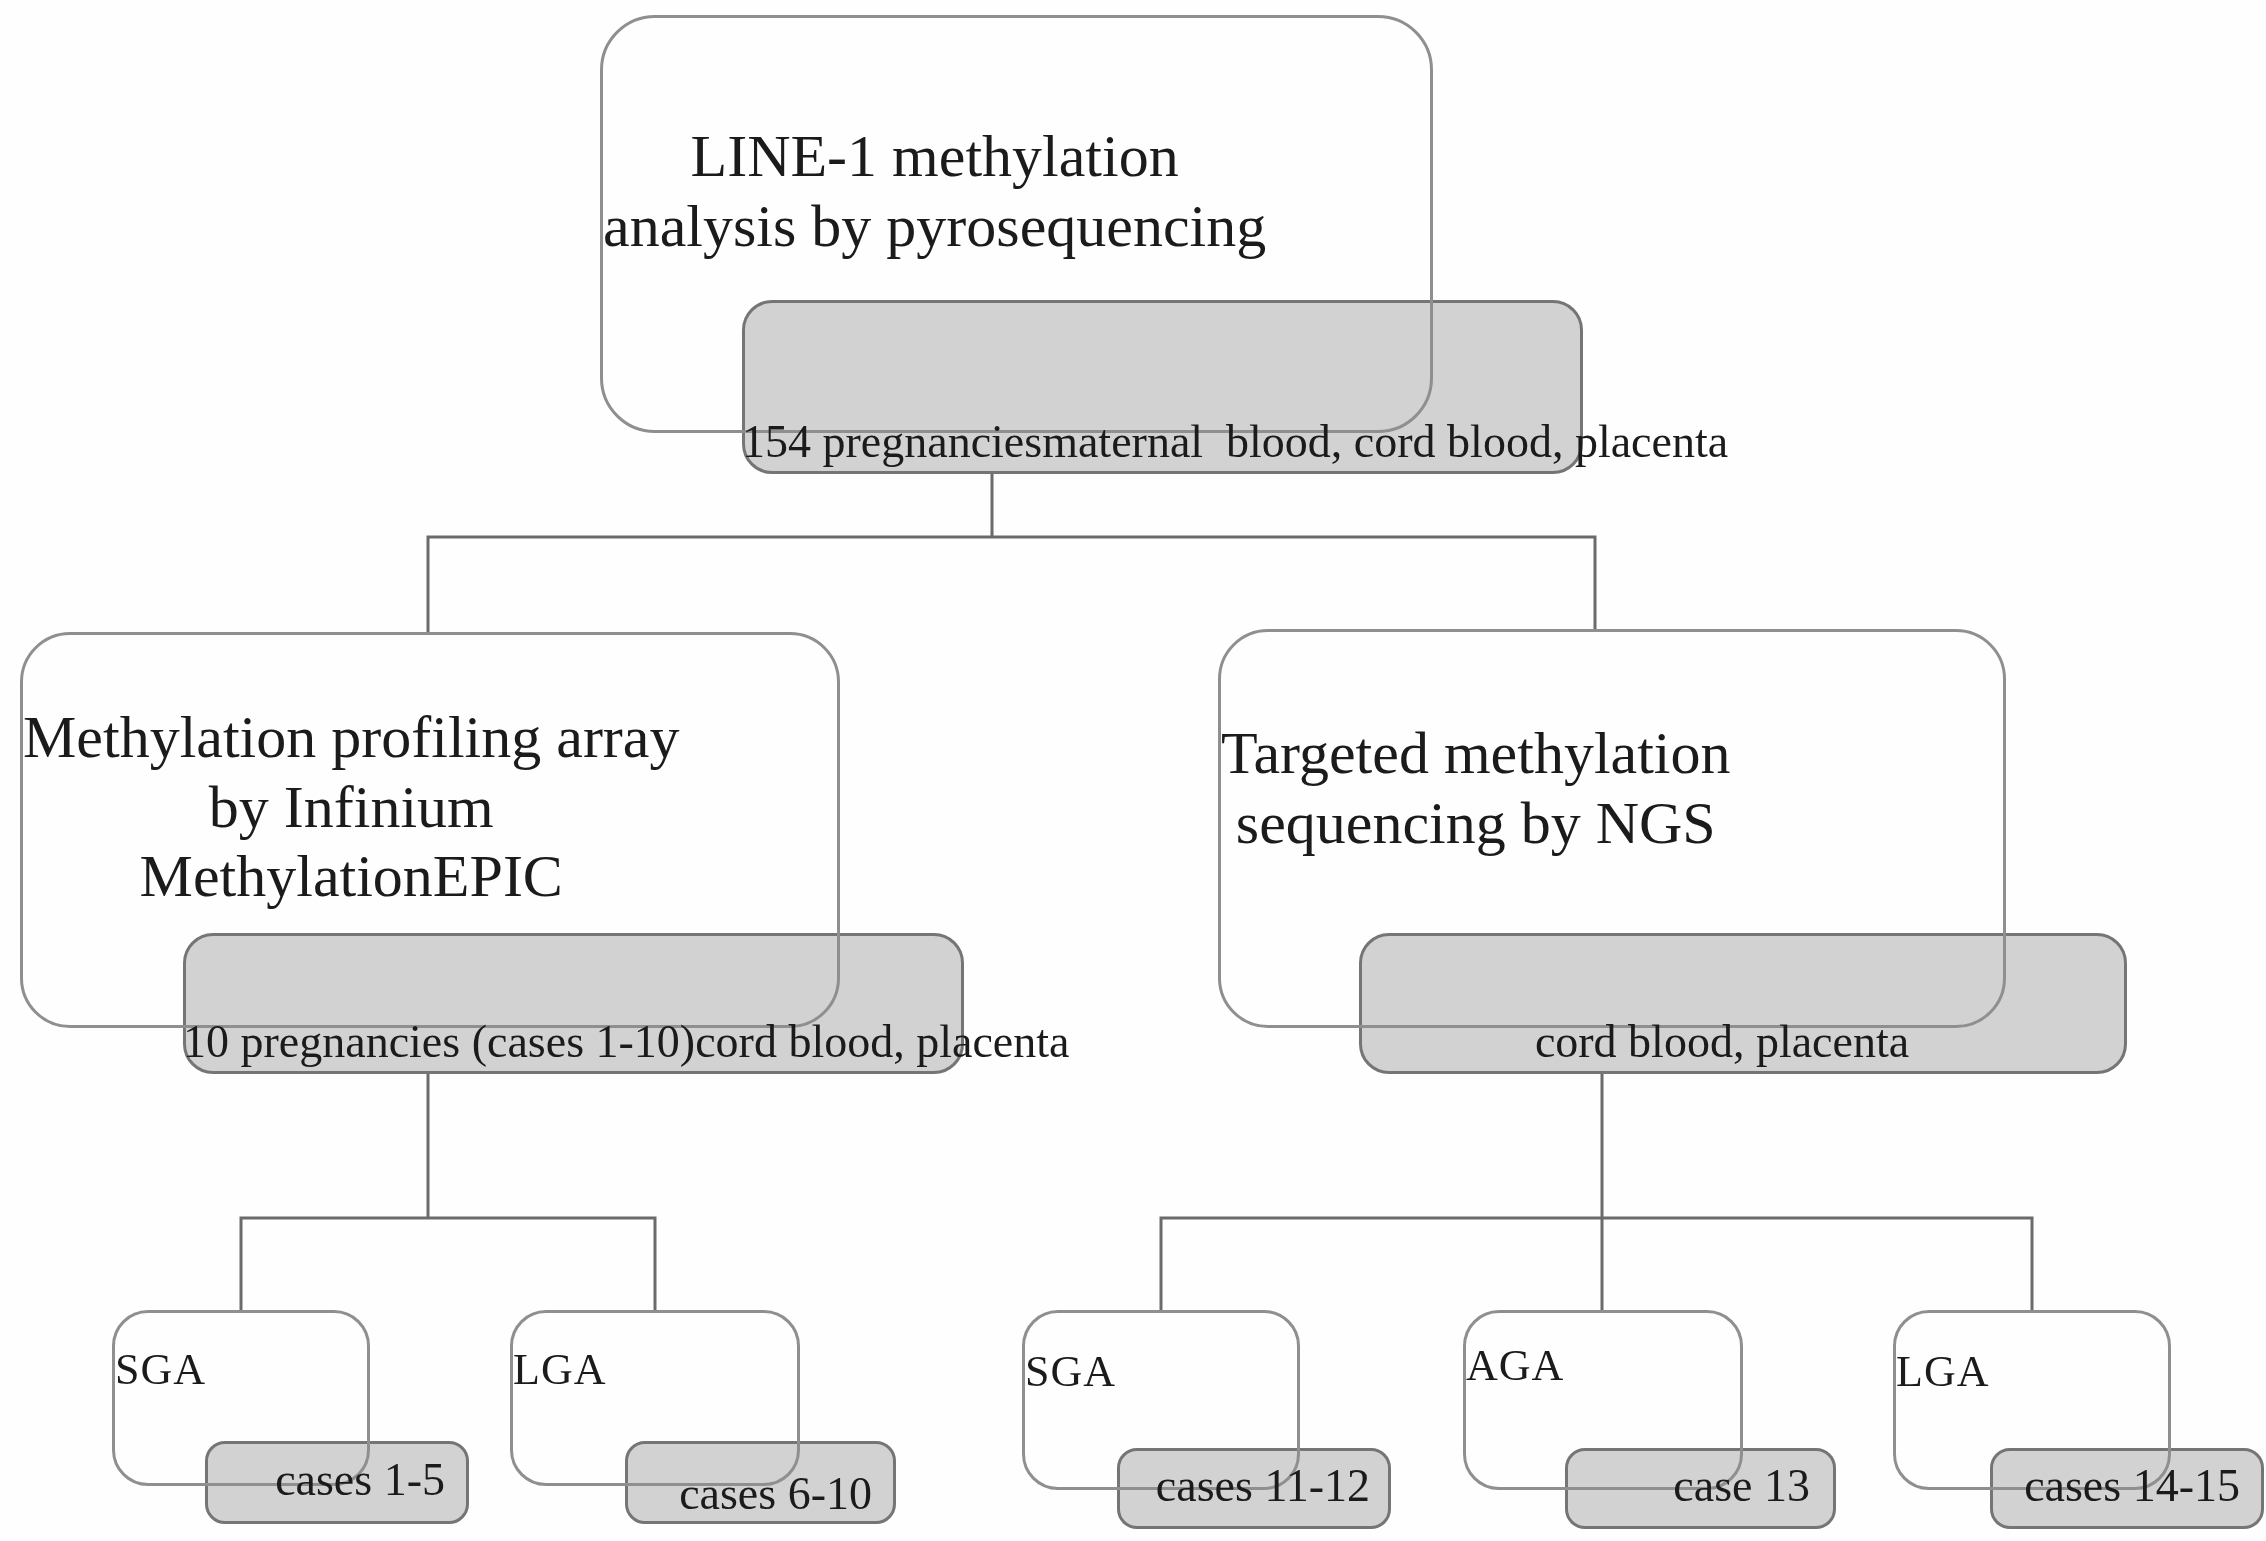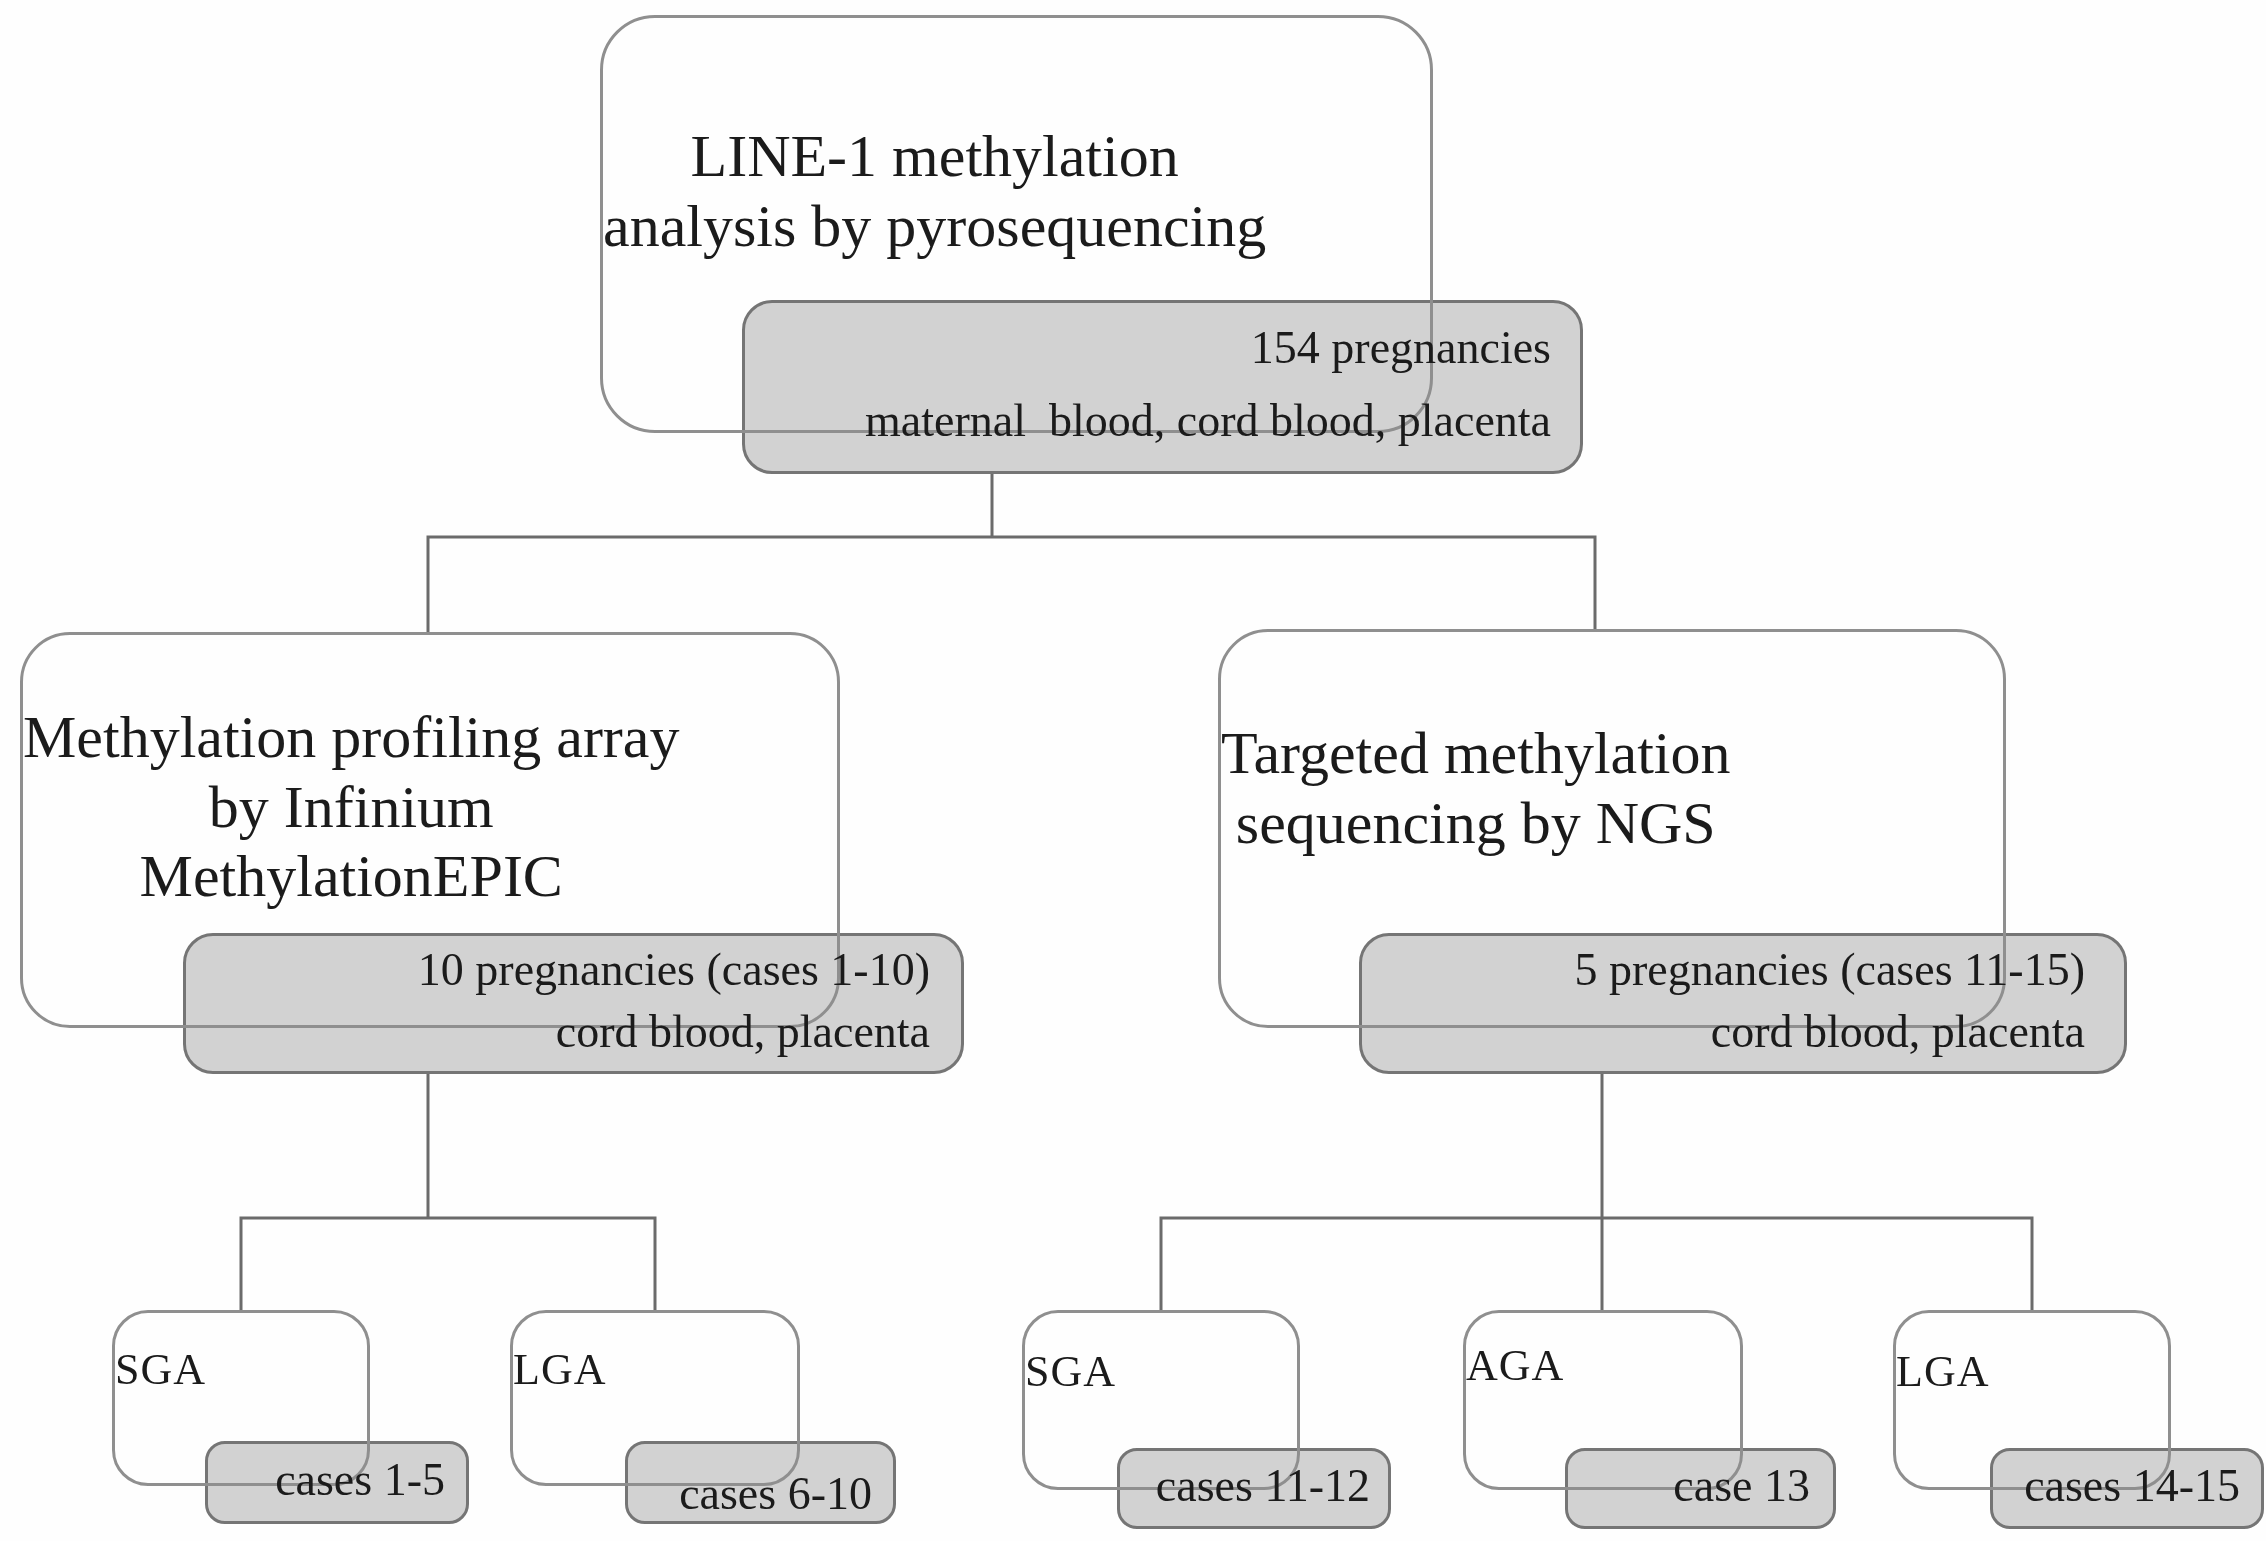--- a/index.html
+++ b/index.html
@@ -44,21 +44,21 @@
   .gbox {
     position: absolute;
     background: var(--gfill, #d2d2d2);
     border: 3px solid var(--gborder, #757575);
     z-index: 2;
   }
   
   .gtext {
     position: absolute;
     display: flex;
-    flex-direction: column;
+    flex-direction: row;
     justify-content: space-evenly;
     align-items: flex-end;
     text-align: right;
     z-index: 4;
     font-size: 46px;
   }
   .gline { white-space: pre; color: var(--text, #1b1b1b); }
   .gcases {
     flex-direction: row;
     justify-content: flex-end;
@@ -157,21 +157,20 @@
     <div class="gline">154 pregnancies</div>
     <div class="gline">maternal  blood, cord blood, placenta</div>
   </div>
 
   <div class="gtext" id="t-left">
     <div class="gline">10 pregnancies (cases 1-10)</div>
     <div class="gline">cord blood, placenta</div>
   </div>
 
   <div class="gtext" id="t-right">
-    <div class="gline">5 pregnancies (cases 11-15)</div>
     <div class="gline">cord blood, placenta</div>
   </div>
 
   <div class="gtext gcases" id="t-l-sga">
     <div class="gline">cases 1-5</div>
   </div>
   <div class="gtext gcases" id="t-l-lga">
     <div class="gline">cases 6-10</div>
   </div>
   <div class="gtext gcases" id="t-r-sga">

